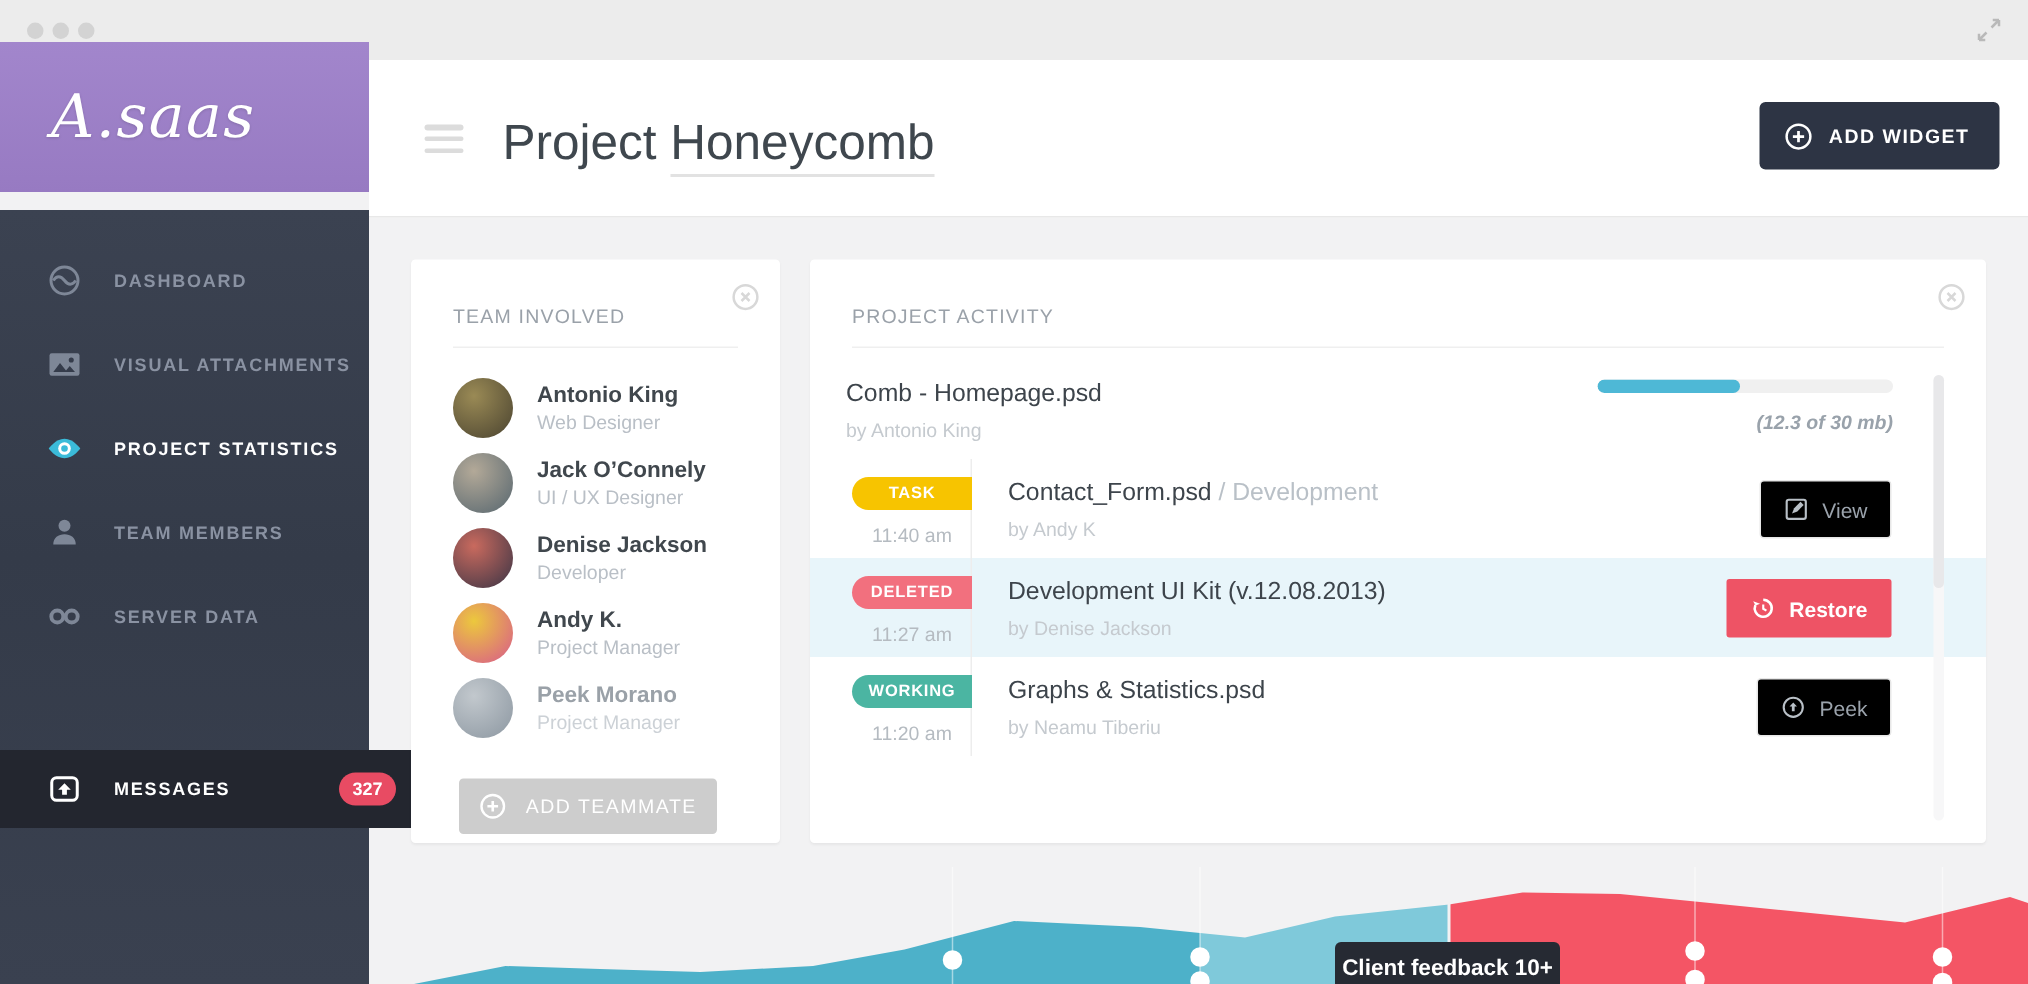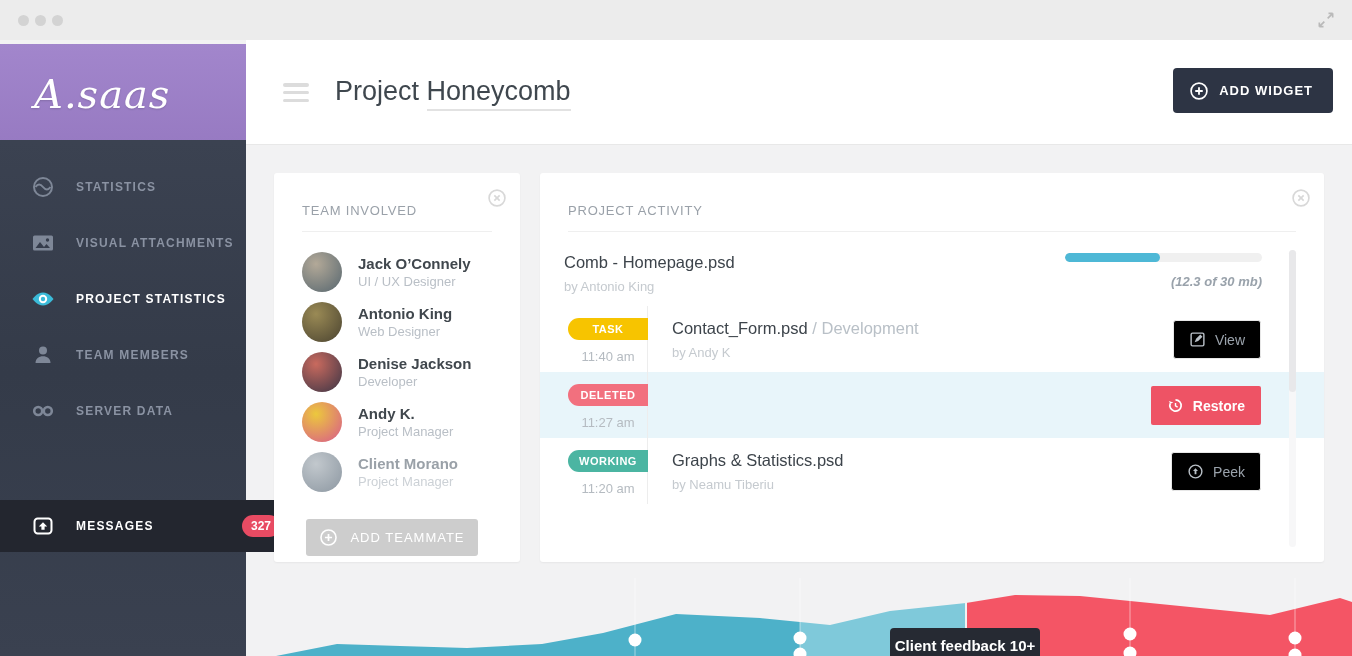--- a/index.html
+++ b/index.html
@@ -5,39 +5,39 @@
   * { margin:0; padding:0; box-sizing:border-box; }
   html,body { width:1352px; height:656px; overflow:hidden; font-family:"Liberation Sans",sans-serif; background:#f2f2f3; }
 
   
   .topbar { position:absolute; left:0; top:0; width:1352px; height:40px; background:#ececec; }
   .win-dots { position:absolute; left:18px; top:15px; display:flex; gap:6px; }
   .win-dots span { width:11px; height:11px; border-radius:50%; background:#d3d3d3; display:block; }
   .expand { position:absolute; right:16px; top:10px; width:20px; height:20px; color:#b9b9b9; }
 
   
-  .logo { position:absolute; left:0; top:44px; width:246px; height:100px; background:linear-gradient(180deg,#a286cc,#977ac2); display:flex; align-items:center; }
+  .logo { position:absolute; left:0; top:28px; width:246px; height:100px; background:linear-gradient(180deg,#a286cc,#977ac2); display:flex; align-items:center; }
   .logo h1 { font-family:"DejaVu Serif",serif; font-style:italic; font-weight:400; color:#fff; font-size:40px; margin-left:34px; letter-spacing:1px; text-shadow:0 1px 2px rgba(0,0,0,.15); }
   .sidebar { position:absolute; left:0; top:140px; width:246px; height:516px; background:linear-gradient(180deg,#3b4251 0%,#343b49 45%,#3a4150 100%); }
   .nav { padding-top:19px; }
   .nav-item { height:56px; display:flex; align-items:center; cursor:pointer; }
   .nav-item .nicon { width:24px; height:24px; margin-left:31px; color:#7e8797; flex:none; }
   .nav-item .nlabel { margin-left:21px; font-size:12px; font-weight:bold; letter-spacing:1.2px; color:#8a92a2; }
   .nav-item.active .nicon { color:#3bbbd9; }
   .nav-item.active .nlabel { color:#ffffff; }
   .msg-row { position:absolute; left:0; top:360px; width:288px; height:52px; background:#23262f; display:flex; align-items:center; cursor:pointer; }
   .msg-row .nicon { width:24px; height:24px; margin-left:31px; color:#fff; }
   .msg-row .nlabel { margin-left:21px; font-size:12px; font-weight:bold; letter-spacing:1.2px; color:#fff; }
-  .msg-badge { position:absolute; right:8px; top:15px; min-width:36px; height:22px; border-radius:12px; color:#fff; font-size:12px; font-weight:bold; display:flex; align-items:center; justify-content:center; padding:0 9px; }
+  .msg-badge { position:absolute; right:24px; top:15px; min-width:36px; height:22px; border-radius:12px; color:#fff; font-size:12px; font-weight:bold; display:flex; align-items:center; justify-content:center; padding:0 9px; }
 
   
   .header { position:absolute; left:246px; top:40px; width:1106px; height:105px; background:#fff; border-bottom:1px solid #e8e8e8; }
   .hamburger { position:absolute; left:37px; top:43px; width:26px; height:19px; display:flex; flex-direction:column; justify-content:space-between; cursor:pointer; }
   .hamburger i { display:block; height:3.5px; border-radius:2px; background:#dcdcdc; }
-  .page-title { position:absolute; left:89px; top:36px; font-size:27px; font-weight:400; color:#3f474e; }
+  .page-title { position:absolute; left:89px; top:36px; font-size:33px; font-weight:400; color:#3f474e; }
   .page-title .emph { border-bottom:2px solid #e2e2e2; padding-bottom:3px; }
   .add-widget { position:absolute; right:19px; top:28px; height:45px; background:#2d3444; border:none; border-radius:4px; color:#fff; font-size:13px; font-weight:bold; letter-spacing:1px; padding:0 20px 0 16px; display:flex; align-items:center; gap:10px; cursor:pointer; font-family:inherit; }
   .add-widget svg { width:20px; height:20px; }
 
   
   .panel { position:absolute; background:#fff; border-radius:3px; box-shadow:0 1px 2px rgba(0,0,0,.05); }
   .panel-title { font-size:13px; letter-spacing:.8px; color:#9aa1a9; padding:30px 28px 13px 28px; }
   .panel-divider { height:1px; background:#efefef; margin:0 28px; }
   .close-btn { position:absolute; right:13px; top:15px; width:20px; height:20px; color:#d8d8d8; cursor:pointer; }
 
@@ -98,21 +98,21 @@
   <h1>A.saas</h1>
 </div>
 
 <div class="sidebar">
   <div class="nav">
     <div class="nav-item">
       <svg class="nicon" viewBox="0 0 24 24">
         <circle cx="12" cy="12" r="9" fill="none" stroke="currentColor" stroke-width="2"></circle>
         <path d="M4.5 12 q3.5 -5 7.5 0 t7.5 0" fill="none" stroke="currentColor" stroke-width="2"></path>
       </svg>
-      <span class="nlabel">STATISTICS</span>
+      <span class="nlabel">DASHBOARD</span>
     </div>
     <div class="nav-item">
       <svg class="nicon" viewBox="0 0 24 24">
         <rect x="2" y="4.5" width="20" height="15" rx="1.5" fill="currentColor"></rect>
         <path d="M4.5 17 l4.5 -6 4 5 2.5 -3 3.5 4 z" fill="#353c4b"></path>
         <circle cx="16.5" cy="9" r="1.7" fill="#353c4b"></circle>
       </svg>
       <span class="nlabel">VISUAL ATTACHMENTS</span>
     </div>
     <div class="nav-item active">
@@ -166,51 +166,51 @@
 
 <div class="panel panel-team">
   <svg class="close-btn" viewBox="0 0 24 24">
     <circle cx="12" cy="12" r="9.5" fill="none" stroke="currentColor" stroke-width="2"></circle>
     <path d="M8.8 8.8 l6.4 6.4 M15.2 8.8 l-6.4 6.4" stroke="currentColor" stroke-width="2"></path>
   </svg>
   <div class="panel-title">TEAM INVOLVED</div>
   <div class="panel-divider"></div>
   <div class="team-list">
     <div class="member">
+      <div class="avatar" style="background: radial-gradient(circle at 35% 30%, rgb(154, 138, 85), rgb(74, 67, 48));"></div>
+      <div class="m-info">
+          <div class="m-name">Antonio King</div>
+          <div class="m-role">Web Designer</div>
+        </div>
+    </div>
+    <div class="member">
       <div class="avatar" style="background: radial-gradient(circle at 35% 30%, rgb(179, 169, 152), rgb(86, 102, 111));"></div>
       <div class="m-info">
           <div class="m-name">Jack O’Connely</div>
           <div class="m-role">UI / UX Designer</div>
         </div>
     </div>
     <div class="member">
-      <div class="avatar" style="background: radial-gradient(circle at 35% 30%, rgb(154, 138, 85), rgb(74, 67, 48));"></div>
-      <div class="m-info">
-          <div class="m-name">Antonio King</div>
-          <div class="m-role">Web Designer</div>
-        </div>
-    </div>
-    <div class="member">
       <div class="avatar" style="background: radial-gradient(circle at 35% 30%, rgb(201, 106, 94), rgb(58, 52, 69));"></div>
       <div class="m-info">
           <div class="m-name">Denise Jackson</div>
           <div class="m-role">Developer</div>
         </div>
     </div>
     <div class="member">
       <div class="avatar" style="background: radial-gradient(circle at 35% 30%, rgb(236, 200, 61), rgb(216, 89, 140));"></div>
       <div class="m-info">
           <div class="m-name">Andy K.</div>
           <div class="m-role">Project Manager</div>
         </div>
     </div>
     <div class="member muted">
       <div class="avatar" style="background: radial-gradient(circle at 35% 30%, rgb(194, 200, 205), rgb(140, 151, 161));"></div>
       <div class="m-info">
-          <div class="m-name">Client Morano</div>
+          <div class="m-name">Peek Morano</div>
           <div class="m-role">Project Manager</div>
         </div>
     </div>
   </div>
   <button class="add-teammate">
     <svg viewBox="0 0 24 24">
       <circle cx="12" cy="12" r="9.5" fill="none" stroke="#fff" stroke-width="2"></circle>
       <path d="M12 7.5 v9 M7.5 12 h9" stroke="#fff" stroke-width="2.2"></path>
     </svg>
     <span>ADD TEAMMATE</span>
@@ -259,20 +259,22 @@
         </button>
       </div>
     </div>
 
     <div class="act-row hl">
       <div class="time-col">
         <div class="act-badge" style="background: rgb(242, 112, 126);">DELETED</div>
         <div class="act-time">11:27 am</div>
       </div>
       <div class="row-main">
+        <div class="row-title">Development UI Kit (v.12.08.2013)</div>
+        <div class="row-by">by Denise Jackson</div>
       </div>
       <div class="row-action">
         <button class="btn-danger">
           <svg viewBox="0 0 24 24">
             <path d="M12 4 a8 8 0 1 1 -7.4 4.9" fill="none" stroke="currentColor" stroke-width="2.4"></path>
             <path d="M2.5 5.5 l2.3 4 4.2 -1.8 z" fill="currentColor"></path>
             <path d="M12 8.5 v4 l3 1.8" fill="none" stroke="currentColor" stroke-width="2"></path>
           </svg>
           <span>Restore</span>
         </button>

